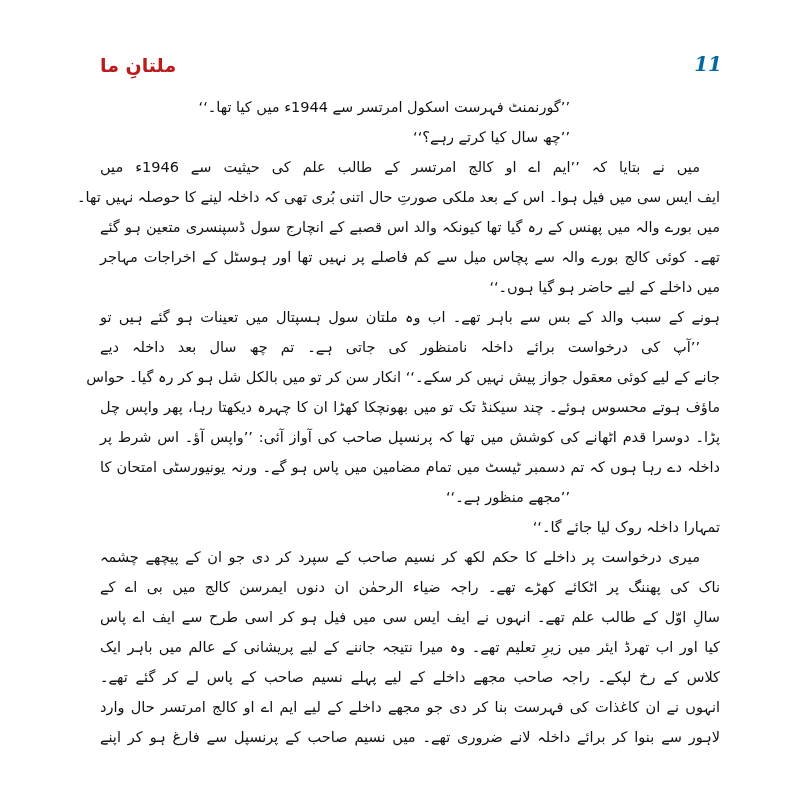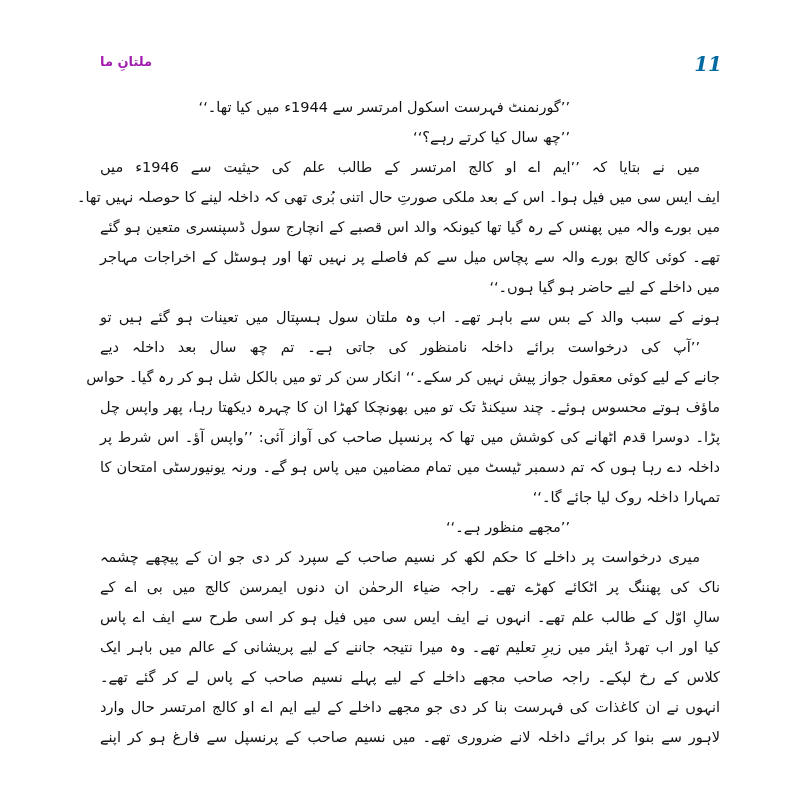--- a/index.html
+++ b/index.html
@@ -25,24 +25,24 @@
       font-family: "DejaVu Serif", serif;
       font-style: italic;
       font-weight: bold;
       font-size: 20px;
       color: #0369a1;
     }
     .running-header {
       position: absolute;
       top: 54px;
       right: 652px;
-      font-size: 13px;
+      font-size: 19px;
       font-weight: bold;
       direction: rtl;
-      color: #a21caf;
+      color: #b91c1c;
     }
     
     .page-number { left: auto; right: 78px; }
     .running-header { right: auto; left: 100px; }
 
     .body-text {
       position: absolute;
       top: 92px;
       left: 100px;
       width: 620px;
@@ -81,22 +81,22 @@
     <span class="line">ایف ایس سی میں فیل ہوا۔ اس کے بعد ملکی صورتِ حال اتنی بُری تھی کہ داخلہ لینے کا حوصلہ نہیں تھا۔</span>
     <span class="line">میں بورے والہ میں پھنس کے رہ گیا تھا کیونکہ والد اس قصبے کے انچارج سول ڈسپنسری متعین ہو گئے</span>
     <span class="line">تھے۔ کوئی کالج بورے والہ سے پچاس میل سے کم فاصلے پر نہیں تھا اور ہوسٹل کے اخراجات مہاجر</span>
     <span class="line last">میں داخلے کے لیے حاضر ہو گیا ہوں۔‘‘</span>
     <span class="line">ہونے کے سبب والد کے بس سے باہر تھے۔ اب وہ ملتان سول ہسپتال میں تعینات ہو گئے ہیں تو</span>
     <span class="line indent">’’آپ کی درخواست برائے داخلہ نامنظور کی جاتی ہے۔ تم چھ سال بعد داخلہ دیے</span>
     <span class="line">جانے کے لیے کوئی معقول جواز پیش نہیں کر سکے۔‘‘ انکار سن کر تو میں بالکل شل ہو کر رہ گیا۔ حواس</span>
     <span class="line">ماؤف ہوتے محسوس ہوئے۔ چند سیکنڈ تک تو میں بھونچکا کھڑا ان کا چہرہ دیکھتا رہا، پھر واپس چل</span>
     <span class="line">پڑا۔ دوسرا قدم اٹھانے کی کوشش میں تھا کہ پرنسپل صاحب کی آواز آئی: ’’واپس آؤ۔ اس شرط پر</span>
     <span class="line">داخلہ دے رہا ہوں کہ تم دسمبر ٹیسٹ میں تمام مضامین میں پاس ہو گے۔ ورنہ یونیورسٹی امتحان کا</span>
+    <span class="line dialog">’’مجھے منظور ہے۔‘‘</span>
     <span class="line last">تمہارا داخلہ روک لیا جائے گا۔‘‘</span>
-    <span class="line dialog">’’مجھے منظور ہے۔‘‘</span>
     <span class="line indent">میری درخواست پر داخلے کا حکم لکھ کر نسیم صاحب کے سپرد کر دی جو ان کے پیچھے چشمہ</span>
     <span class="line">ناک کی پھننگ پر اٹکائے کھڑے تھے۔ راجہ ضیاء الرحمٰن ان دنوں ایمرسن کالج میں بی اے کے</span>
     <span class="line">سالِ اوّل کے طالب علم تھے۔ انہوں نے ایف ایس سی میں فیل ہو کر اسی طرح سے ایف اے پاس</span>
     <span class="line">کیا اور اب تھرڈ ایئر میں زیرِ تعلیم تھے۔ وہ میرا نتیجہ جاننے کے لیے پریشانی کے عالم میں باہر ایک</span>
     <span class="line">کلاس کے رخ لپکے۔ راجہ صاحب مجھے داخلے کے لیے پہلے نسیم صاحب کے پاس لے کر گئے تھے۔</span>
     <span class="line">انہوں نے ان کاغذات کی فہرست بنا کر دی جو مجھے داخلے کے لیے ایم اے او کالج امرتسر حال وارد</span>
     <span class="line">لاہور سے بنوا کر برائے داخلہ لانے ضروری تھے۔ میں نسیم صاحب کے پرنسپل سے فارغ ہو کر اپنے</span>
   </div>
 </div>
 

